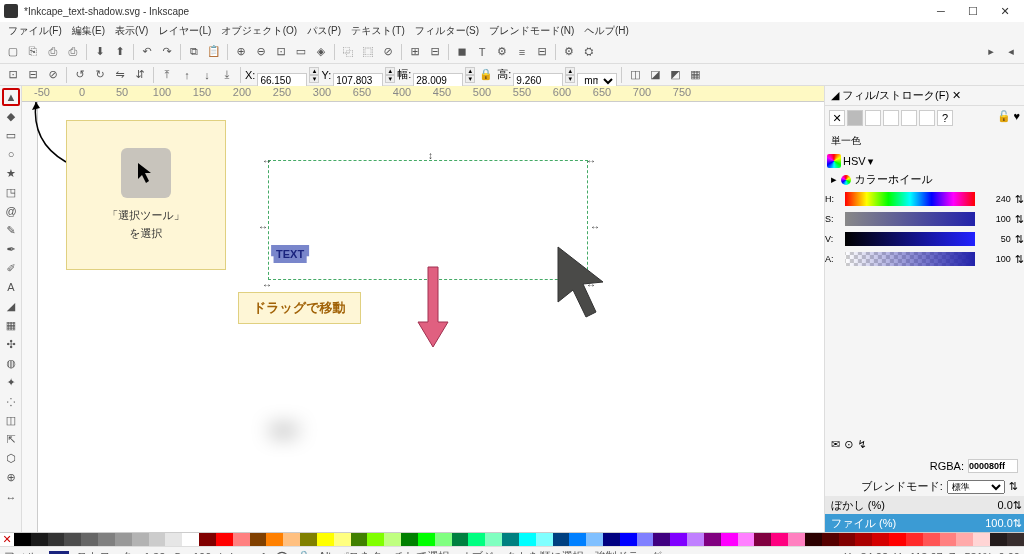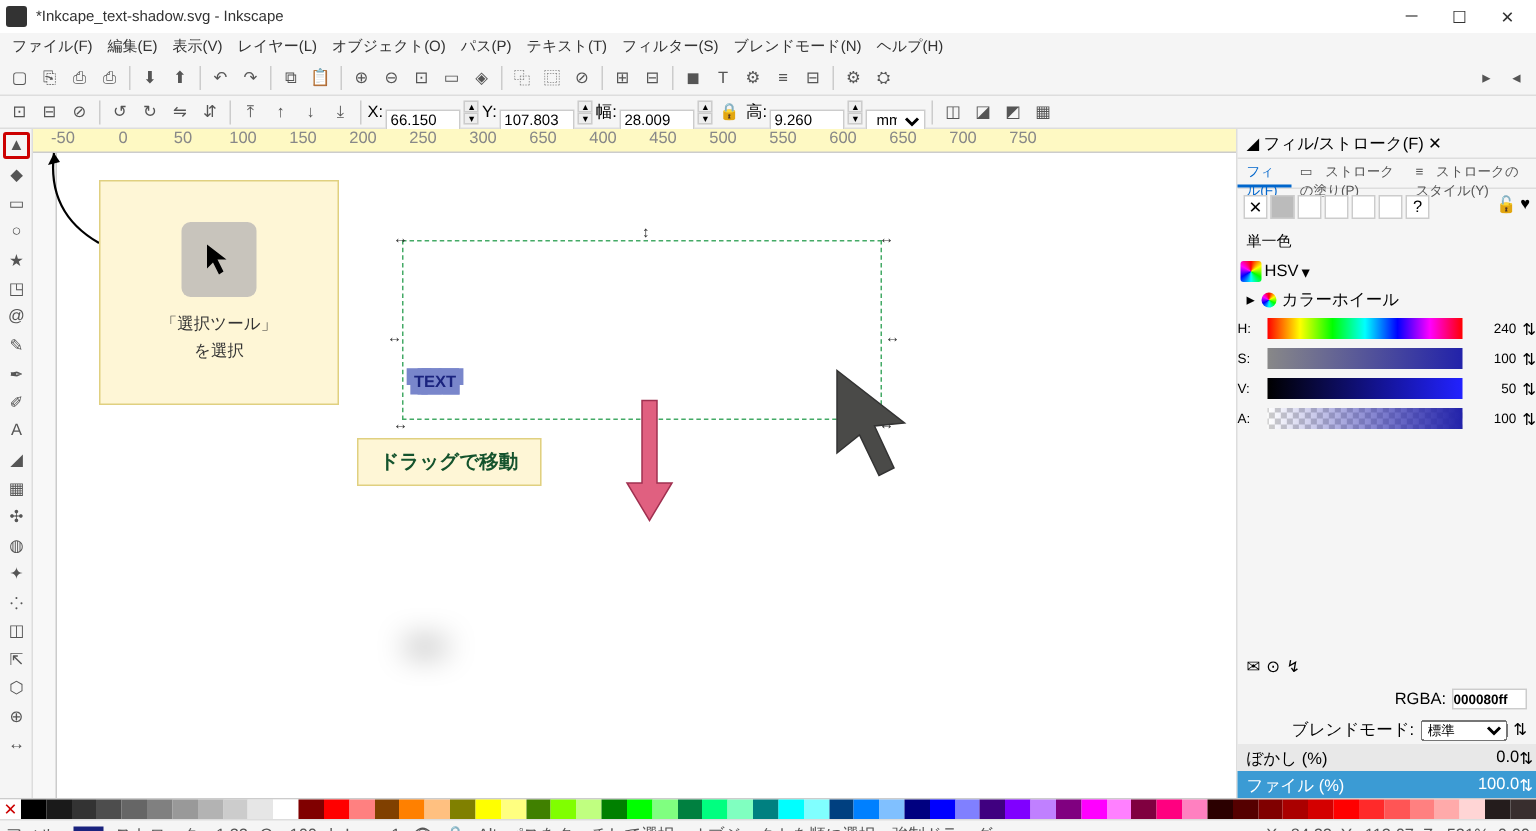--- a/index.html
+++ b/index.html
@@ -23,21 +23,21 @@
 .tool{width:18px;height:18px;display:flex;align-items:center;justify-content:center;color:#555;border-radius:2px;}
 .tool.sel{border:2px solid #c00;}
 .canvas-wrap{flex:1;background:#fff;position:relative;overflow:hidden;}
 .ruler-h{height:16px;background:#fef9c3;border-bottom:1px solid #ccc;display:flex;font-size:8px;color:#888;}
 .ruler-h span{width:40px;text-align:center;}
 .ruler-v{position:absolute;left:0;top:16px;width:16px;bottom:0;background:#f8f8f8;border-right:1px solid #ccc;}
 .canvas{position:absolute;left:16px;top:16px;right:0;bottom:0;background:#fff;}
 .callout{position:absolute;left:28px;top:18px;width:160px;height:150px;background:#fef6d6;border:1px solid #e0d080;display:flex;flex-direction:column;align-items:center;justify-content:center;gap:8px;}
 .callout .cursor-box{width:50px;height:50px;background:#c8c4bc;border-radius:6px;display:flex;align-items:center;justify-content:center;}
 .callout-text{text-align:center;color:#333;font-size:13px;line-height:1.4;}
-.drag-label{position:absolute;left:200px;top:190px;background:#fef6d6;border:1px solid #e0d080;padding:6px 14px;font-size:13px;color:#14532d;font-weight:bold;}
+.drag-label{position:absolute;left:200px;top:190px;background:#fef6d6;border:1px solid #e0d080;padding:6px 14px;font-size:13px;color:#a16207;font-weight:bold;}
 .text-obj{position:absolute;left:230px;top:58px;width:320px;height:120px;}
 .text-obj .outline{position:absolute;inset:0;border:1px dashed #4a6;}
 .handle{position:absolute;width:8px;height:8px;font-size:10px;color:#333;}
 .text-shadow{position:absolute;left:232px;top:238px;width:310px;height:120px;filter:blur(10px);}
 .big-cursor{position:absolute;left:510px;top:140px;}
 .arrow-down{position:absolute;left:375px;top:160px;}
 .sidebar{width:200px;background:#f5f5f5;border-left:1px solid #ddd;display:flex;flex-direction:column;}
 .panel-tab{height:20px;display:flex;align-items:center;padding:0 6px;font-size:10px;border-bottom:1px solid #ddd;}
 .panel-tabs{display:flex;height:20px;border-bottom:1px solid #ddd;}
 .panel-tabs span{padding:2px 6px;font-size:9px;color:#555;}
@@ -280,25 +280,20 @@
 
       <svg class="big-cursor" width="70" height="80">
         <path d="M10 5 L10 60 L25 48 L38 75 L48 70 L35 42 L55 40 Z" fill="#4a4a48" stroke="#333" stroke-width="1"></path>
       </svg>
     </div>
   </div>
 
   <div class="sidebar">
     <div class="panel-tab">
       <span>◢</span>&nbsp;<span>フィル/ストローク(F)</span>&nbsp;<span>✕</span>
-    </div>
-    <div class="panel-tabs">
-      <span class="active">フィル(F)</span>
-      <span>▭ <span>ストロークの塗り(P)</span></span>
-      <span>≡ <span>ストロークのスタイル(Y)</span></span>
     </div>
     <div class="mode-btns">
       <div class="mb" style="display:flex;align-items:center;justify-content:center">✕</div>
       <div class="mb active"></div>
       <div class="mb"></div>
       <div class="mb"></div>
       <div class="mb"></div>
       <div class="mb"></div>
       <div class="mb" style="display:flex;align-items:center;justify-content:center">?</div>
       <div class="lock-hearts">

